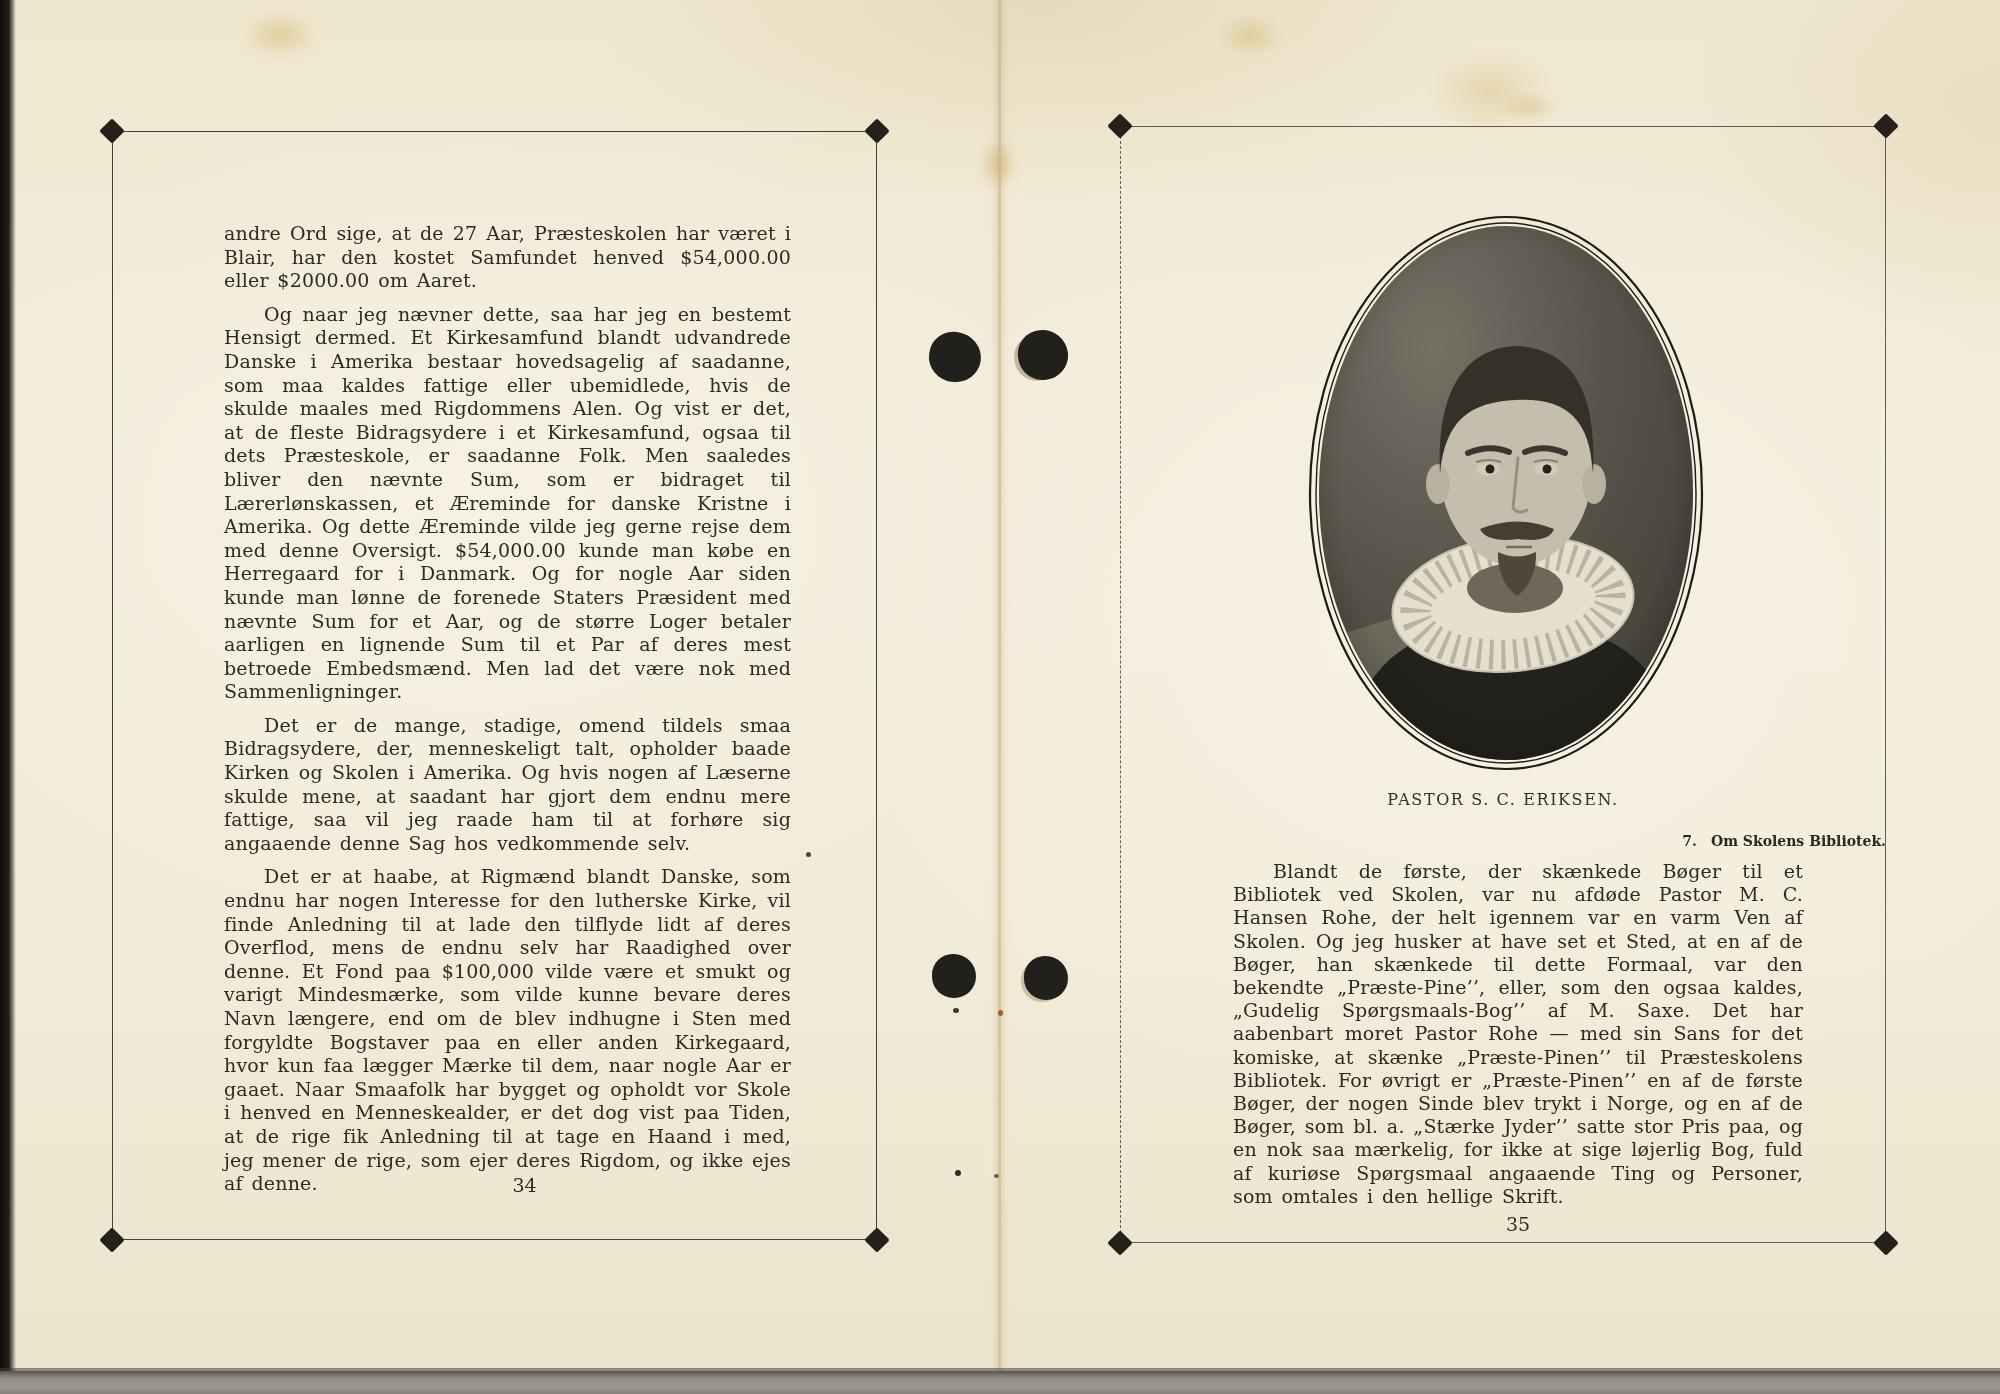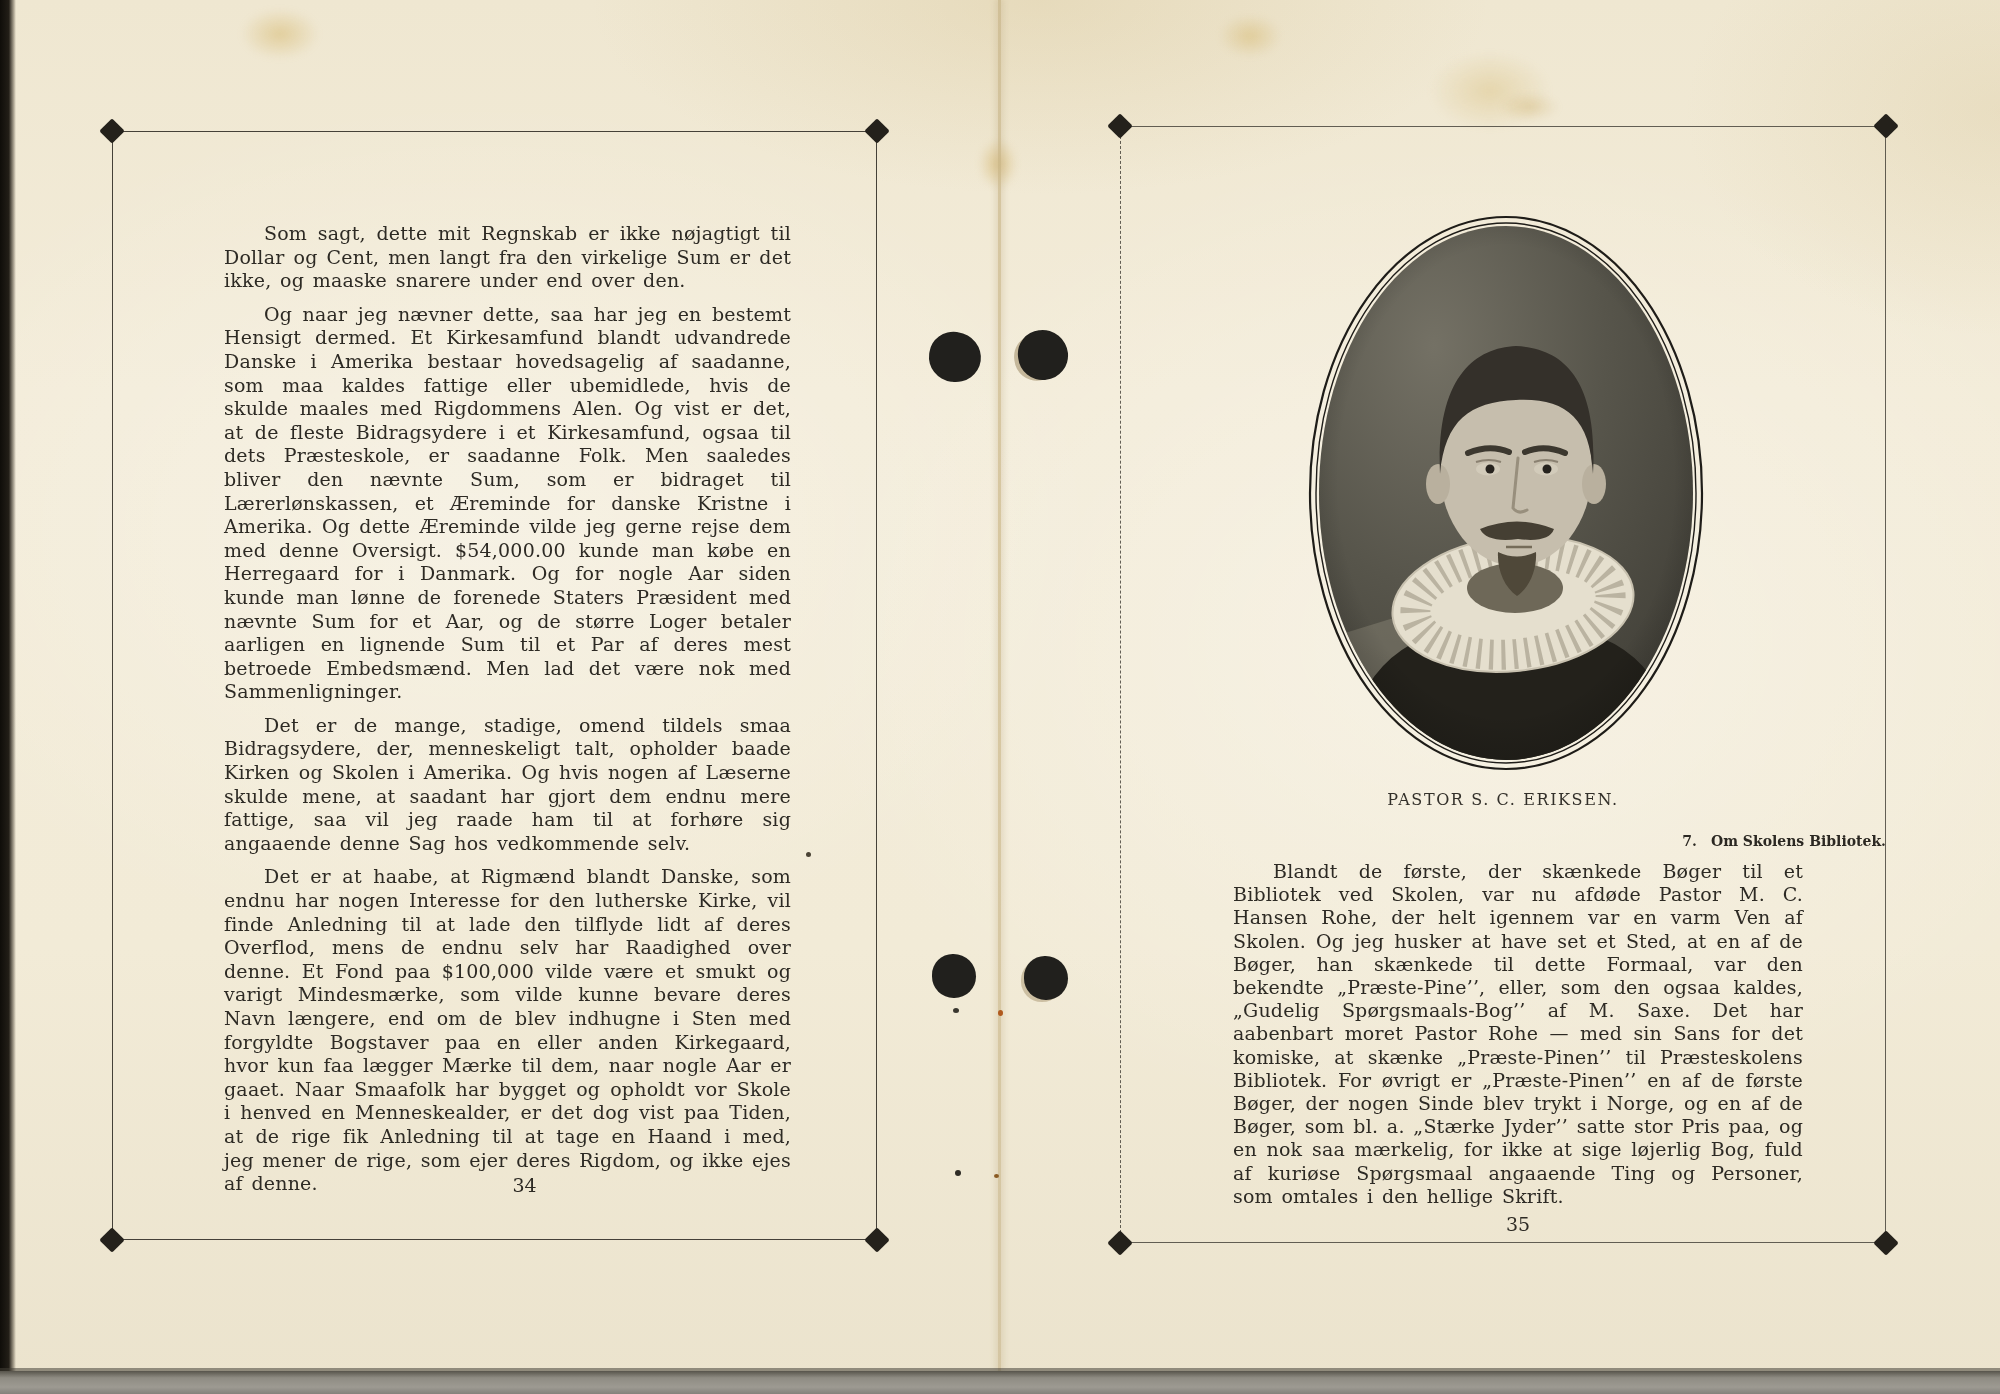--- a/index.html
+++ b/index.html
@@ -121,21 +121,21 @@
   <div class="speck k5"></div>
 
   <section>
     <div class="frame left-frame">
       <span class="diamond tl"></span>
       <span class="diamond tr"></span>
       <span class="diamond bl"></span>
       <span class="diamond br"></span>
     </div>
     <div class="body-text left-text">
-      <p>Som sagt, dette mit Regnskab er ikke nøjagtigt til Dollar og Cent, men langt fra den virkelige Sum er det ikke, og maaske snarere under end over den.</p>
+      <p class="no-indent">andre Ord sige, at de 27 Aar, Præsteskolen har været i Blair, har den kostet Samfundet henved $54,000.00 eller $2000.00 om Aaret.</p>
       <p>Og naar jeg nævner dette, saa har jeg en bestemt Hensigt dermed.  Et Kirkesamfund blandt udvandrede Danske i Amerika bestaar hovedsagelig af saadanne, som maa kaldes fattige eller ubemidlede, hvis de skulde maales med Rigdommens Alen.  Og vist er det, at de fleste Bidragsydere i et Kirkesamfund, ogsaa til dets Præsteskole, er saadanne Folk. Men saaledes bliver den nævnte Sum, som er bidraget til Lærerlønskassen, et Æreminde for danske Kristne i Amerika. Og dette Æreminde vilde jeg gerne rejse dem med denne Oversigt.  $54,000.00 kunde man købe en Herregaard for i Danmark.  Og for nogle Aar siden kunde man lønne de forenede Staters Præsident med nævnte Sum for et Aar, og de større Loger betaler aarligen en lignende Sum til et Par af deres mest betroede Embedsmænd.  Men lad det være nok med Sammenligninger.</p>
       <p>Det er de mange, stadige, omend tildels smaa Bidragsydere, der, menneskeligt talt, opholder baade Kirken og Skolen i Amerika.  Og hvis nogen af Læserne skulde mene, at saadant har gjort dem endnu mere fattige, saa vil jeg raade ham til at forhøre sig angaaende denne Sag hos vedkommende selv.</p>
       <p>Det er at haabe, at Rigmænd blandt Danske, som endnu har nogen Interesse for den lutherske Kirke, vil finde Anledning til at lade den tilflyde lidt af deres Overflod, mens de endnu selv har Raadighed over denne.  Et Fond paa $100,000 vilde være et smukt og varigt Mindesmærke, som vilde kunne bevare deres Navn længere, end om de blev indhugne i Sten med forgyldte Bogstaver paa en eller anden Kirkegaard, hvor kun faa lægger Mærke til dem, naar nogle Aar er gaaet.  Naar Smaafolk har bygget og opholdt vor Skole i henved en Menneskealder, er det dog vist paa Tiden, at de rige fik Anledning til at tage en Haand i med, jeg mener de rige, som ejer deres Rigdom, og ikke ejes af denne.</p>
     </div>
     <div class="page-number pn-left">34</div>
   </section>
 
   <section>
     <div class="frame right-frame">
       <span class="diamond tl"></span>

